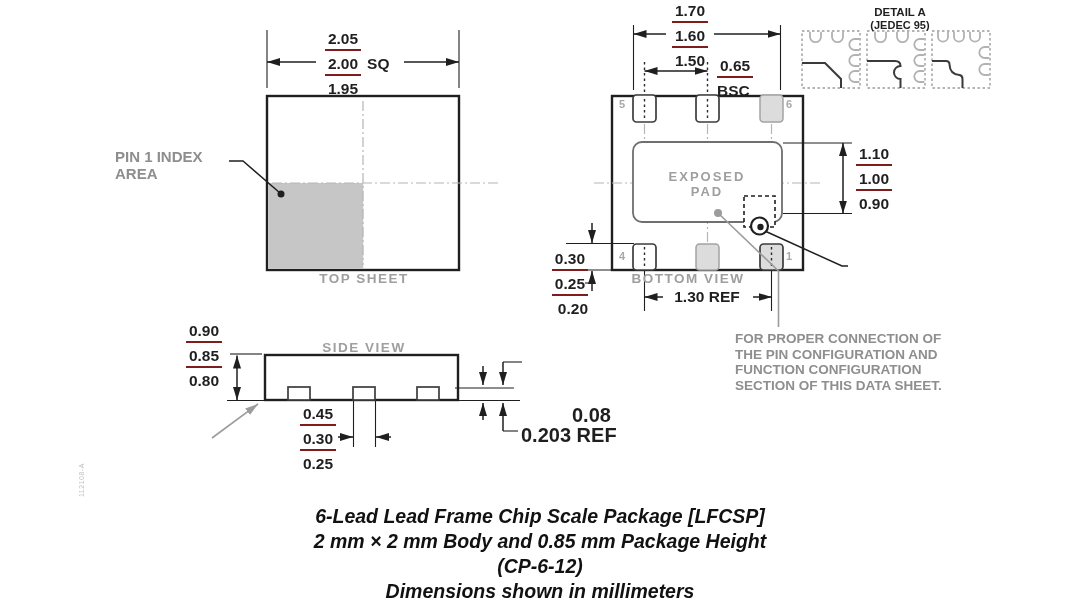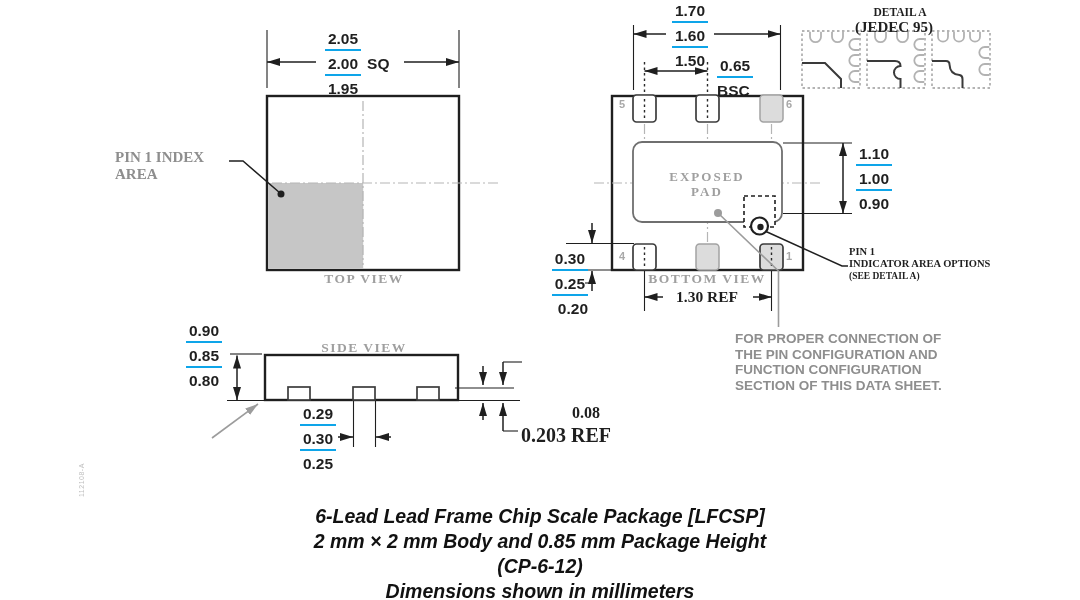--- a/index.html
+++ b/index.html
@@ -14,24 +14,24 @@
   .d{stroke:#1f1f1f;stroke-width:1.5;fill:none;}
   .x{stroke:#1f1f1f;stroke-width:1.1;fill:none;}
   .cl{stroke:#b5b5b5;stroke-width:1.2;stroke-dasharray:10 3 2 3;fill:none;}
   .pcl{stroke:#2a2a2a;stroke-width:1.4;stroke-dasharray:2.5 3;fill:none;}
   .gl{stroke:#9c9c9c;stroke-width:1.6;fill:none;}
   .dq{fill:#fff;stroke:#9c9c9c;stroke-width:1.4;stroke-dasharray:2.5 2.5;}
   .sc{stroke:#b2b2b2;stroke-width:1.8;fill:none;}
   .co{stroke:#3a3a3a;stroke-width:2;fill:none;}
   .p1box{fill:#fff;stroke:#1f1f1f;stroke-width:1.6;stroke-dasharray:4 3;}
 
-  .t{position:absolute;font-weight:bold;color:#1f1f1f;white-space:nowrap;line-height:1;font-family:Liberation Serif, serif;}
+  .t{position:absolute;font-weight:bold;color:#1f1f1f;white-space:nowrap;line-height:1;}
   .stack{position:absolute;text-align:center;font-weight:bold;color:#1f1f1f;font-size:15.5px;}
   .stack .row{display:block;line-height:16px;margin-bottom:5px;position:relative;}
-  .stack .u{border-bottom:2px solid #0ea5e9;padding:0 3px 2px;display:inline-block;}
+  .stack .u{border-bottom:2px solid #7f1d1d;padding:0 3px 2px;display:inline-block;}
   .stack.la{text-align:left;}
   .stack.ra{text-align:right;}
   .sfx{position:absolute;padding-left:6px;}
   .graylbl{color:#9f9f9f;letter-spacing:1.5px;font-size:13.5px;}
   .gtxt{color:#8e8e8e;}
   .note{position:absolute;font-weight:bold;color:#8e8e8e;font-size:13.5px;line-height:15.5px;white-space:nowrap;}
   .cap{position:absolute;left:0;width:1080px;text-align:center;font-weight:bold;font-style:italic;
        font-size:19.5px;line-height:25px;color:#111;}
   .pnum{position:absolute;font-weight:bold;color:#a8a8a8;font-size:11px;line-height:1;}
   .rev{position:absolute;writing-mode:vertical-rl;transform:rotate(180deg);
@@ -174,21 +174,21 @@
     <span class="row"><span class="u">2.05</span></span>
     <span class="row"><span class="u">2.00</span><span class="sfx">SQ</span></span>
     <span class="row"><span>1.95</span></span>
   </div>
 
   <div class="t gtxt" style="left:115px;top:149px;width:110px;font-size:15px;line-height:16.5px;">
     <div>PIN 1 INDEX</div>
     <div>AREA</div>
   </div>
 
-  <div class="t graylbl" style="left:299px;top:272px;width:130px;text-align:center;">TOP VIEW</div>
+  <div class="t graylbl" style="left:299px;top:272px;width:130px;text-align:center;">TOP SHEET</div>
 
   <div class="stack" style="left:664px;top:3px;width:52px;">
     <span class="row"><span class="u">1.70</span></span>
     <span class="row"><span class="u">1.60</span></span>
     <span class="row"><span>1.50</span></span>
   </div>
 
   <div class="stack la" style="left:717px;top:58px;">
     <span class="row"><span class="u">0.65</span></span>
     <span class="row"><span>BSC</span></span>
@@ -211,47 +211,42 @@
   </div>
 
   <div class="stack ra" style="left:542px;top:251px;width:46px;">
     <span class="row"><span class="u">0.30</span></span>
     <span class="row"><span class="u">0.25</span></span>
     <span class="row"><span>0.20</span></span>
   </div>
 
   <div class="t" style="left:660px;top:289px;width:94px;text-align:center;font-size:15.5px;">1.30 REF</div>
 
-  <div class="t graylbl" style="left:640px;top:272px;width:134px;text-align:center;">BOTTOM VIEW</div>
-
-  <div class="t" style="left:849px;top:246px;font-size:10.5px;line-height:12px;">
-    <div>PIN 1</div>
-    <div>INDICATOR AREA OPTIONS</div>
-    <div style="font-size:9.5px;">(SEE DETAIL A)</div>
-  </div>
+  <div class="t graylbl" style="left:621px;top:272px;width:134px;text-align:center;">BOTTOM VIEW</div>
+
 
   <div class="t" style="left:855px;top:7px;width:90px;text-align:center;font-size:11.5px;">DETAIL A</div>
-  <div class="t" style="left:855px;top:20px;width:90px;font-size:15px;">(JEDEC 95)</div>
+  <div class="t" style="left:855px;top:20px;width:90px;text-align:center;font-size:11px;">(JEDEC 95)</div>
 
   <div class="t graylbl" style="left:299px;top:341px;width:130px;text-align:center;">SIDE VIEW</div>
 
   <div class="stack" style="left:180px;top:323px;width:48px;">
     <span class="row"><span class="u">0.90</span></span>
     <span class="row"><span class="u">0.85</span></span>
     <span class="row"><span>0.80</span></span>
   </div>
 
 
   <div class="stack" style="left:294px;top:406px;width:48px;">
-    <span class="row"><span class="u">0.29</span></span>
+    <span class="row"><span class="u">0.45</span></span>
     <span class="row"><span class="u">0.30</span></span>
     <span class="row"><span>0.25</span></span>
   </div>
 
-  <div class="t" style="left:572px;top:405px;font-size:16px;">0.08</div>
+  <div class="t" style="left:572px;top:405px;font-size:20px;">0.08</div>
   <div class="t" style="left:521px;top:425px;font-size:20px;">0.203 REF</div>
 
   <div class="note" style="left:700px;top:331px;margin-left:35px;">
     <div>FOR PROPER CONNECTION OF</div>
     <div>THE PIN CONFIGURATION AND</div>
     <div>FUNCTION CONFIGURATION</div>
     <div>SECTION OF THIS DATA SHEET.</div>
   </div>
 
   <div class="cap" style="top:504px;">

